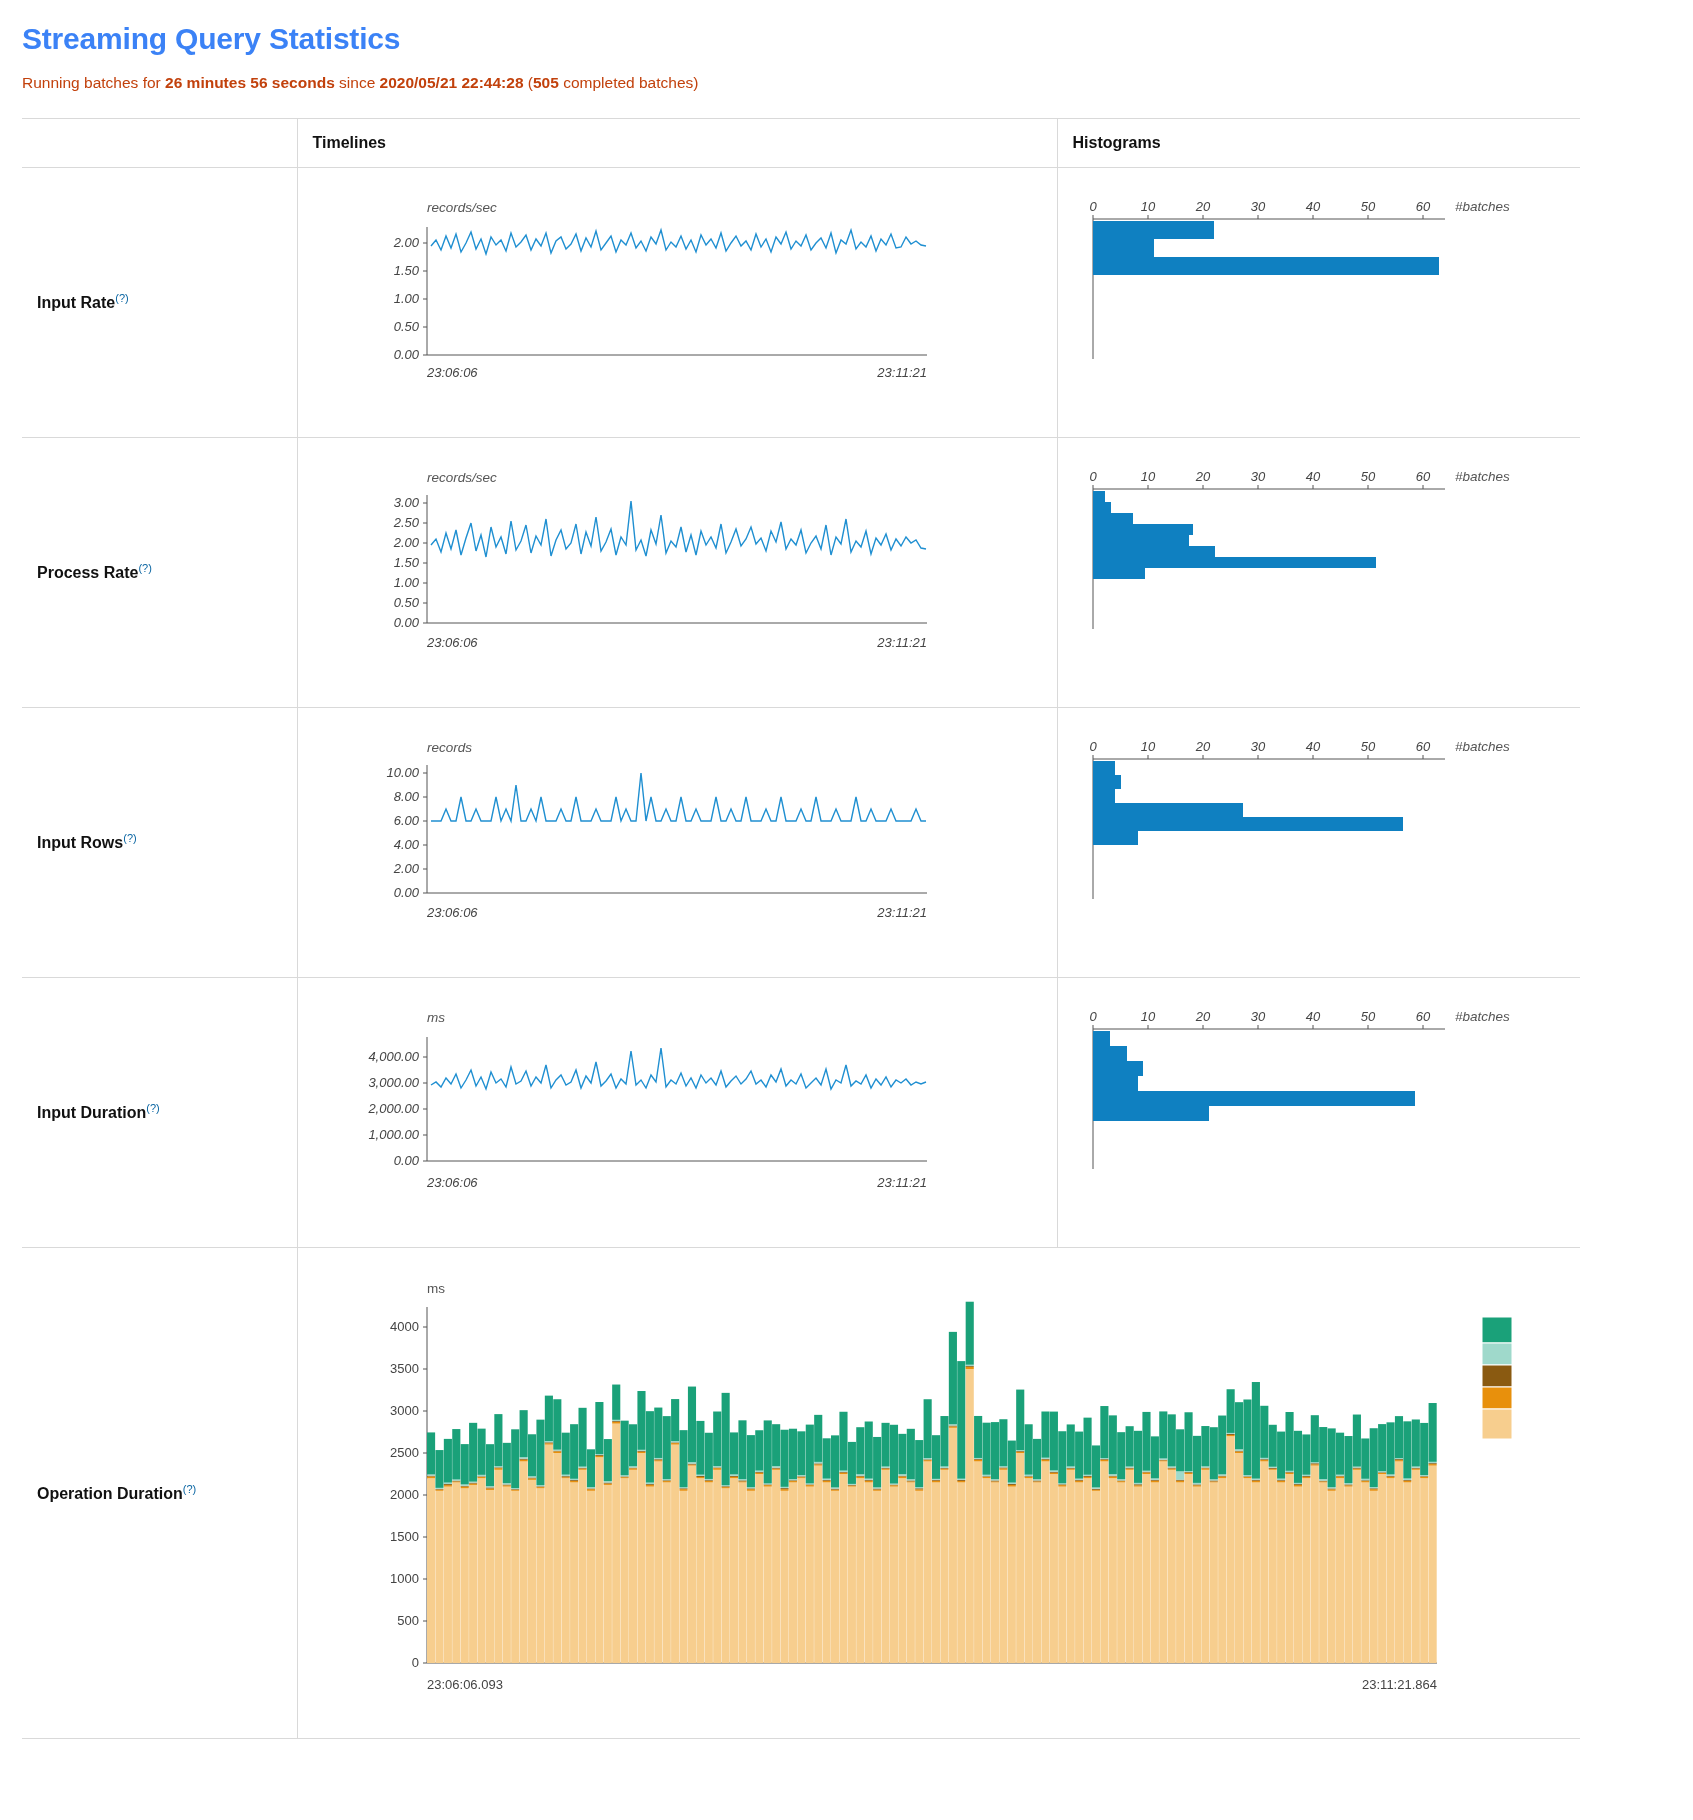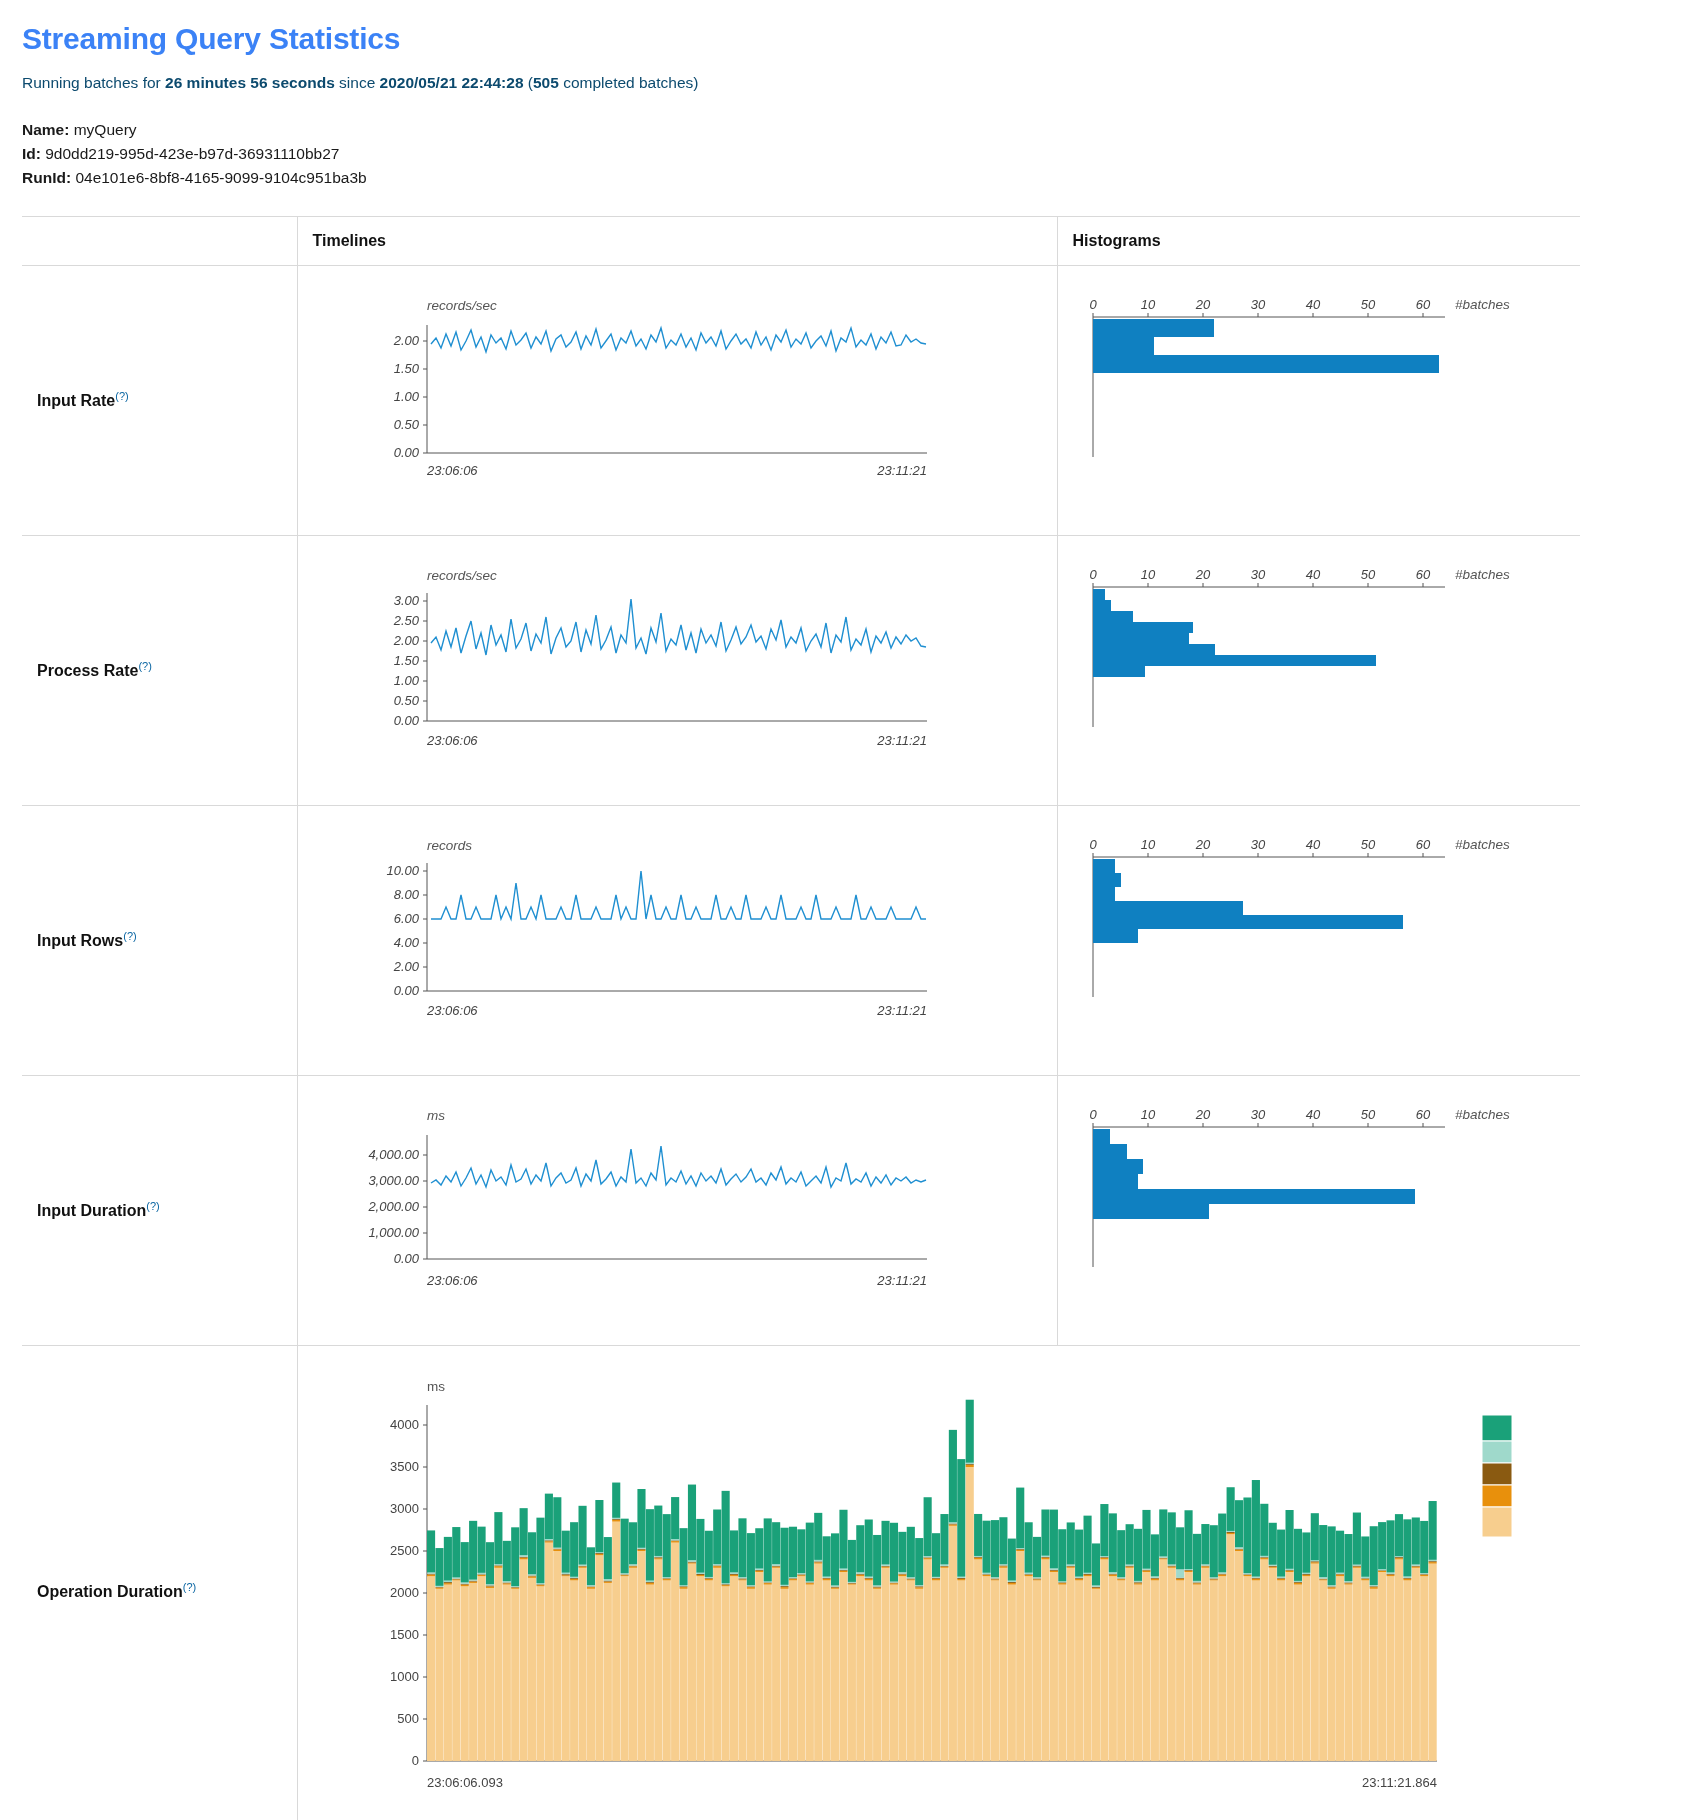--- a/index.html
+++ b/index.html
@@ -15,21 +15,21 @@
   h1.title {
     font-size: 30px;
     font-weight: bold;
     margin: 4px 0 18px 0;
     letter-spacing: -0.2px;
     color: #3b82f6;
   }
   .subtitle {
     font-size: 15.5px;
     margin: 0 0 26px 0;
-    color: #0c4a6e;
+    color: #c2410c;
   }
   .subtitle b { font-weight: bold; }
 
   .meta { font-size: 15.5px; line-height: 1.55; margin-bottom: 26px; }
   .meta .k { font-weight: bold; }
 
   table.stats {
     border-collapse: collapse;
     width: 1558px;
     table-layout: fixed;
@@ -83,34 +83,20 @@
   <h1 class="title">Streaming Query Statistics</h1>
 
   <div class="subtitle">
     <span>Running batches for</span>
     <b>26 minutes 56 seconds</b>
     <span>since</span>
     <b>2020/05/21 22:44:28</b>
     <span>(</span><b>505</b><span> completed batches)</span>
   </div>
 
-  <div class="meta">
-    <div>
-      <span class="k">Name:</span>
-      <span>myQuery</span>
-    </div>
-    <div>
-      <span class="k">Id:</span>
-      <span>9d0dd219-995d-423e-b97d-36931110bb27</span>
-    </div>
-    <div>
-      <span class="k">RunId:</span>
-      <span>04e101e6-8bf8-4165-9099-9104c951ba3b</span>
-    </div>
-  </div>
 
   <table class="stats">
     <thead>
       <tr>
         <th class="col-label"></th>
         <th class="col-timeline">Timelines</th>
         <th class="col-hist">Histograms</th>
       </tr>
     </thead>
     <tbody>

